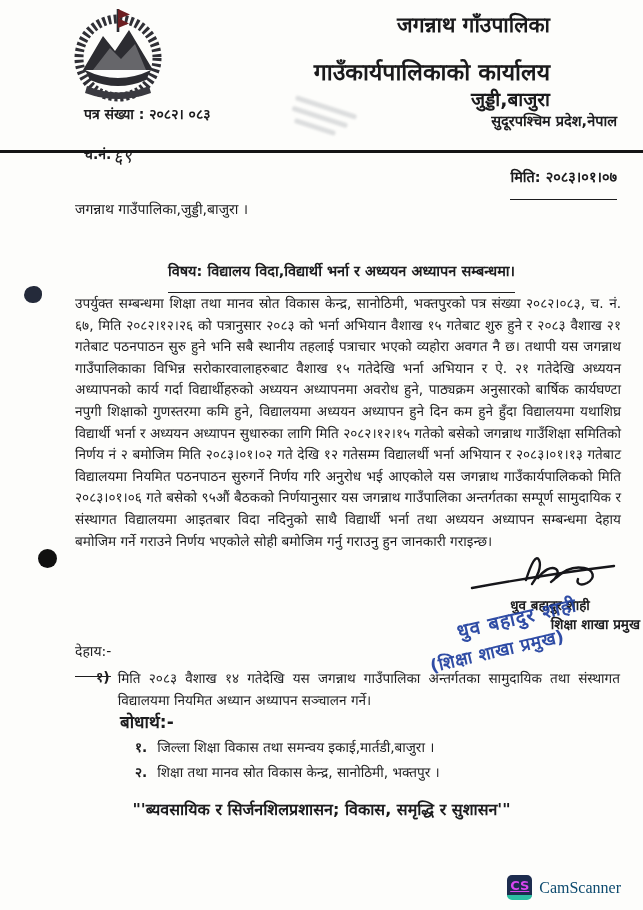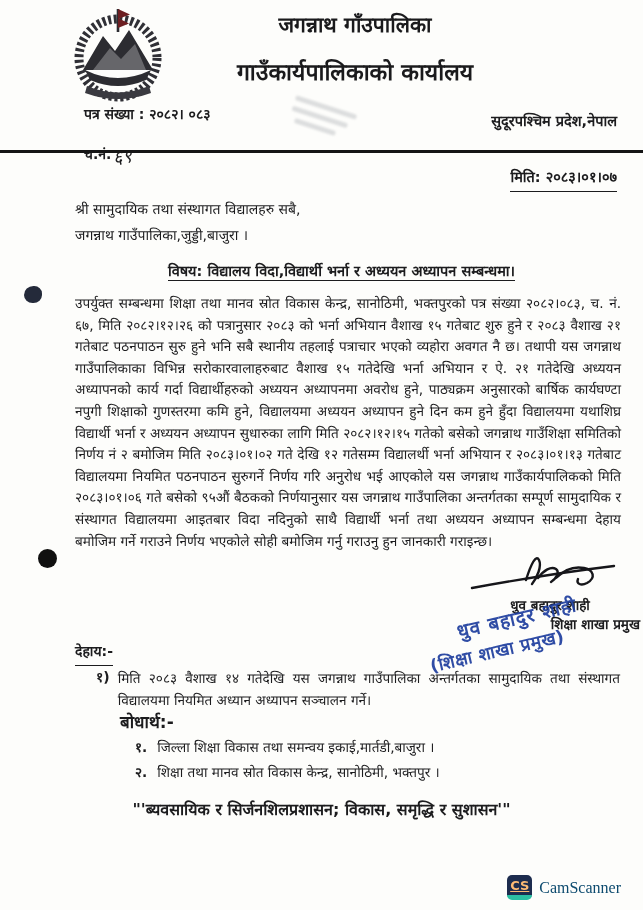--- a/index.html
+++ b/index.html
@@ -9,83 +9,83 @@
     width:643px; height:910px;
     margin:0 auto;
     background:#fdfdfb;
     font-family:"DejaVu Sans", sans-serif;
     color:#1c1c1e;
     overflow:hidden;
   }
 
   
   .emblem { position:absolute; left:62px; top:6px; width:112px; height:100px; }
-  .letterhead { position:absolute; left:160px; top:12px; width:390px; text-align:center; font-weight:700; color:#1a1a1c; }
+  .letterhead { position:absolute; left:160px; top:12px; width:390px; text-align:right; font-weight:700; color:#1a1a1c; }
   .lh-1 { font-size:21px; line-height:27px; }
   .lh-2 { font-size:23px; line-height:29px;margin-top:19px; }
   .lh-3 { font-size:21px; line-height:27px; }
   .lh-4 { font-size:19px; line-height:25px; }
 
   .meta-left { position:absolute; left:84px; top:104px; font-size:14px; font-weight:600; }
   .dispatch-row { margin-top:21px; display:flex; align-items:flex-start; }
   .dispatch-no { font-size:18px; font-weight:500; transform:rotate(-4deg); margin-left:2px; font-style:italic; }
   .meta-right { position:absolute; right:26px; top:110px; font-size:14.5px; font-weight:700; }
 
   .faint-stamp { position:absolute; left:284px; top:98px; width:72px; height:56px;
     transform:rotate(18deg); opacity:.28; filter:blur(1.2px); }
   .faint-stamp div { height:5px; background:#8a8f96; margin:6px 4px; border-radius:2px; }
   .faint-stamp div:nth-child(2){ width:80%; }
   .faint-stamp div:nth-child(3){ width:60%; margin-left:10px; }
 
   .rule { position:absolute; left:0; top:150px; width:643px; height:3px; background:#151515; }
 
   .date-line { position:absolute; right:26px; top:166px; font-size:14.5px; font-weight:700;
-    border-bottom:1.6px solid #1c1c1e; padding-bottom:5px; }
+    border-bottom:1.6px solid #1c1c1e; padding-bottom:13px; }
 
   
   .recipient { position:absolute; left:75px; top:196px; font-size:14px; line-height:26px; font-weight:500; }
   .subject { position:absolute; left:0; top:260px; width:643px; text-align:center; padding-left:40px;
     font-size:14.5px; font-weight:700; }
-  .subject span { border-bottom:1.8px solid #1c1c1e; padding-bottom:1px; }
+  .subject span { border-bottom:1.8px solid #1c1c1e; padding-bottom:13px; }
 
   
   .body-par { position:absolute; left:75px; top:293px; width:546px;
     font-size:13.6px; line-height:21.6px; text-align:justify; font-weight:500; }
 
   
   .signature-svg { position:absolute; left:468px; top:546px; }
   .sig-name  { position:absolute; left:470px; top:596px; width:160px; text-align:center;
     font-size:13.5px; font-weight:600; z-index:1; }
   .sig-title { position:absolute; left:470px; top:615px; width:170px; text-align:right;
     font-size:13.5px; font-weight:700; z-index:1; }
   .stamp { position:absolute; left:424px; top:600px; width:230px; z-index:2;
     transform:rotate(-13deg); color:#1e3e9e; font-weight:700; opacity:.92; }
   .stamp-l1 { font-size:19px; padding-left:34px; letter-spacing:1px; }
   .stamp-l2 { font-size:17.5px; letter-spacing:.5px; margin-top:2px; }
 
   
-  .dehaya-label { position:absolute; left:75px; top:641px; font-size:14px; font-weight:700;
-    border-bottom:1.6px solid #1c1c1e; padding-bottom:5px; }
+  .dehaya-label { position:absolute; left:75px; top:641px; font-size:14px; font-weight:400;
+    border-bottom:1.6px solid #1c1c1e; padding-bottom:16px; }
   .dehaya-item { position:absolute; left:96px; top:667px; width:524px; display:flex; }
   .dehaya-num { font-size:14px; font-weight:600; margin-right:8px; white-space:nowrap; }
   .dehaya-text { font-size:13.6px; line-height:22px; text-align:justify; font-weight:500; }
 
   .bodhartha-label { position:absolute; left:120px; top:710px; font-size:17px; font-weight:700; }
   .bodhartha-item-1 { position:absolute; left:135px; top:737px; }
   .bodhartha-item-2 { position:absolute; left:135px; top:762px; }
   .bodhartha-item-1, .bodhartha-item-2 { font-size:13.6px; font-weight:500; display:flex; }
   .b-num { margin-right:10px; font-weight:600; }
 
   
   .slogan { position:absolute; left:0; top:798px; width:643px; text-align:center;
     font-size:16px; font-weight:700; }
 
   .camscanner { position:absolute; right:22px; top:875px; display:flex; align-items:center; gap:7px; }
   .cs-badge { width:25px; height:25px; background:#1d2c4e; border-radius:5px;
-    border-bottom:5px solid #2bbfa3; color:#fdba74; font-size:13px; font-weight:700;
+    border-bottom:5px solid #2bbfa3; color:#d946ef; font-size:13px; font-weight:700;
     display:flex; align-items:center; justify-content:center; font-family:"DejaVu Sans", sans-serif;text-decoration:underline; }
   .cs-name { font-size:16px; color:#0c4a6e; font-family:"Liberation Serif", serif; }
 
   
   .dot-1 { position:absolute; left:24px; top:286px; width:18px; height:17px;
     background:#242a3a; border-radius:55% 45% 50% 50%; }
   .dot-2 { position:absolute; left:38px; top:549px; width:19px; height:19px;
     background:#101010; border-radius:50%; }
 </style>
 </head>
@@ -102,20 +102,21 @@
       <line x1="55" y1="3" x2="55" y2="26" stroke="#2c2c31" stroke-width="2.6"></line>
       <polygon points="55,3 67,8.5 55,13" fill="#6d1f22"></polygon>
       <polygon points="55,12 66,17.5 55,22" fill="#6d1f22"></polygon>
       <path d="M24 80 Q55 93 86 80 L88 87 Q55 99 22 87 Z" fill="#3a3a40"></path>
     </svg>
   </div>
 
   <div class="letterhead">
     <div class="lh-1">जगन्नाथ गाँउपालिका</div>
     <div class="lh-2">गाउँकार्यपालिकाको कार्यालय</div>
+    <div class="lh-4">जुड्डी,बाजुरा</div>
   </div>
 
   <div class="faint-stamp">
     <div></div>
       <div></div>
       <div></div>
   </div>
 
   <div class="meta-left">
     <div>पत्र संख्या : २०८२। ०८३</div>
@@ -124,21 +125,20 @@
       <span class="dispatch-no">६९</span>
     </div>
   </div>
   <div class="meta-right">सुदूरपश्चिम प्रदेश,नेपाल</div>
 
   <div class="rule"></div>
 
   <div class="date-line">मिति: २०८३।०१।०७</div>
 
   <div class="recipient">
-    <div>श्री सामुदायिक तथा संस्थागत विद्यालहरु सबै,</div>
     <div>जगन्नाथ गाउँपालिका,जुड्डी,बाजुरा ।</div>
   </div>
 
   <div class="subject">
     <span>विषय: विद्यालय विदा,विद्यार्थी भर्ना र अध्ययन अध्यापन सम्बन्धमा।</span>
   </div>
 
   <div class="body-par">उपर्युक्त सम्बन्धमा शिक्षा तथा मानव स्रोत विकास केन्द्र, सानोठिमी, भक्तपुरको पत्र संख्या २०८२।०८३, च. नं. ६७, मिति २०८२।१२।२६ को पत्रानुसार २०८३ को भर्ना अभियान वैशाख १५ गतेबाट शुरु हुने र २०८३ वैशाख २१ गतेबाट पठनपाठन सुरु हुने भनि सबै स्थानीय तहलाई पत्राचार भएको व्यहोरा अवगत नै छ। तथापी यस जगन्नाथ गाउँपालिकाका विभिन्न सरोकारवालाहरुबाट वैशाख १५ गतेदेखि भर्ना अभियान र ऐ. २१ गतेदेखि अध्ययन अध्यापनको कार्य गर्दा विद्यार्थीहरुको अध्ययन अध्यापनमा अवरोध हुने, पाठ्यक्रम अनुसारको बार्षिक कार्यघण्टा नपुगी शिक्षाको गुणस्तरमा कमि हुने, विद्यालयमा अध्ययन अध्यापन हुने दिन कम हुने हुँदा विद्यालयमा यथाशिघ्र विद्यार्थी भर्ना र अध्ययन अध्यापन सुधारुका लागि मिति २०८२।१२।१५ गतेको बसेको जगन्नाथ गाउँशिक्षा समितिको निर्णय नं २ बमोजिम मिति २०८३।०१।०२ गते देखि १२ गतेसम्म विद्यालर्थी भर्ना अभियान र २०८३।०१।१३ गतेबाट विद्यालयमा नियमित पठनपाठन सुरुगर्ने निर्णय गरि अनुरोध भई आएकोले यस जगन्नाथ गाउँकार्यपालिकको मिति २०८३।०१।०६ गते बसेको ९५औं बैठकको निर्णयानुसार यस जगन्नाथ गाउँपालिका अन्तर्गतका सम्पूर्ण सामुदायिक र संस्थागत विद्यालयमा आइतबार विदा नदिनुको साथै विद्यार्थी भर्ना तथा अध्ययन अध्यापन सम्बन्धमा देहाय बमोजिम गर्ने गराउने निर्णय भएकोले सोही बमोजिम गर्नु गराउनु हुन जानकारी गराइन्छ।</div>
 
   <div class="dot-1"></div>

